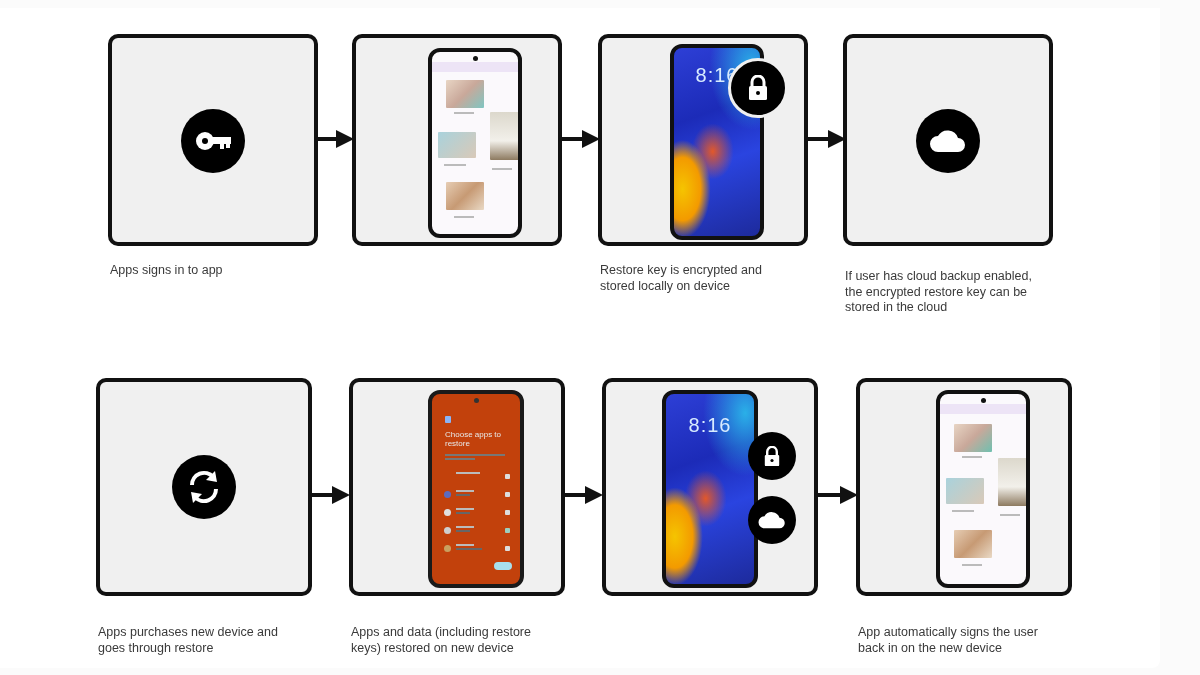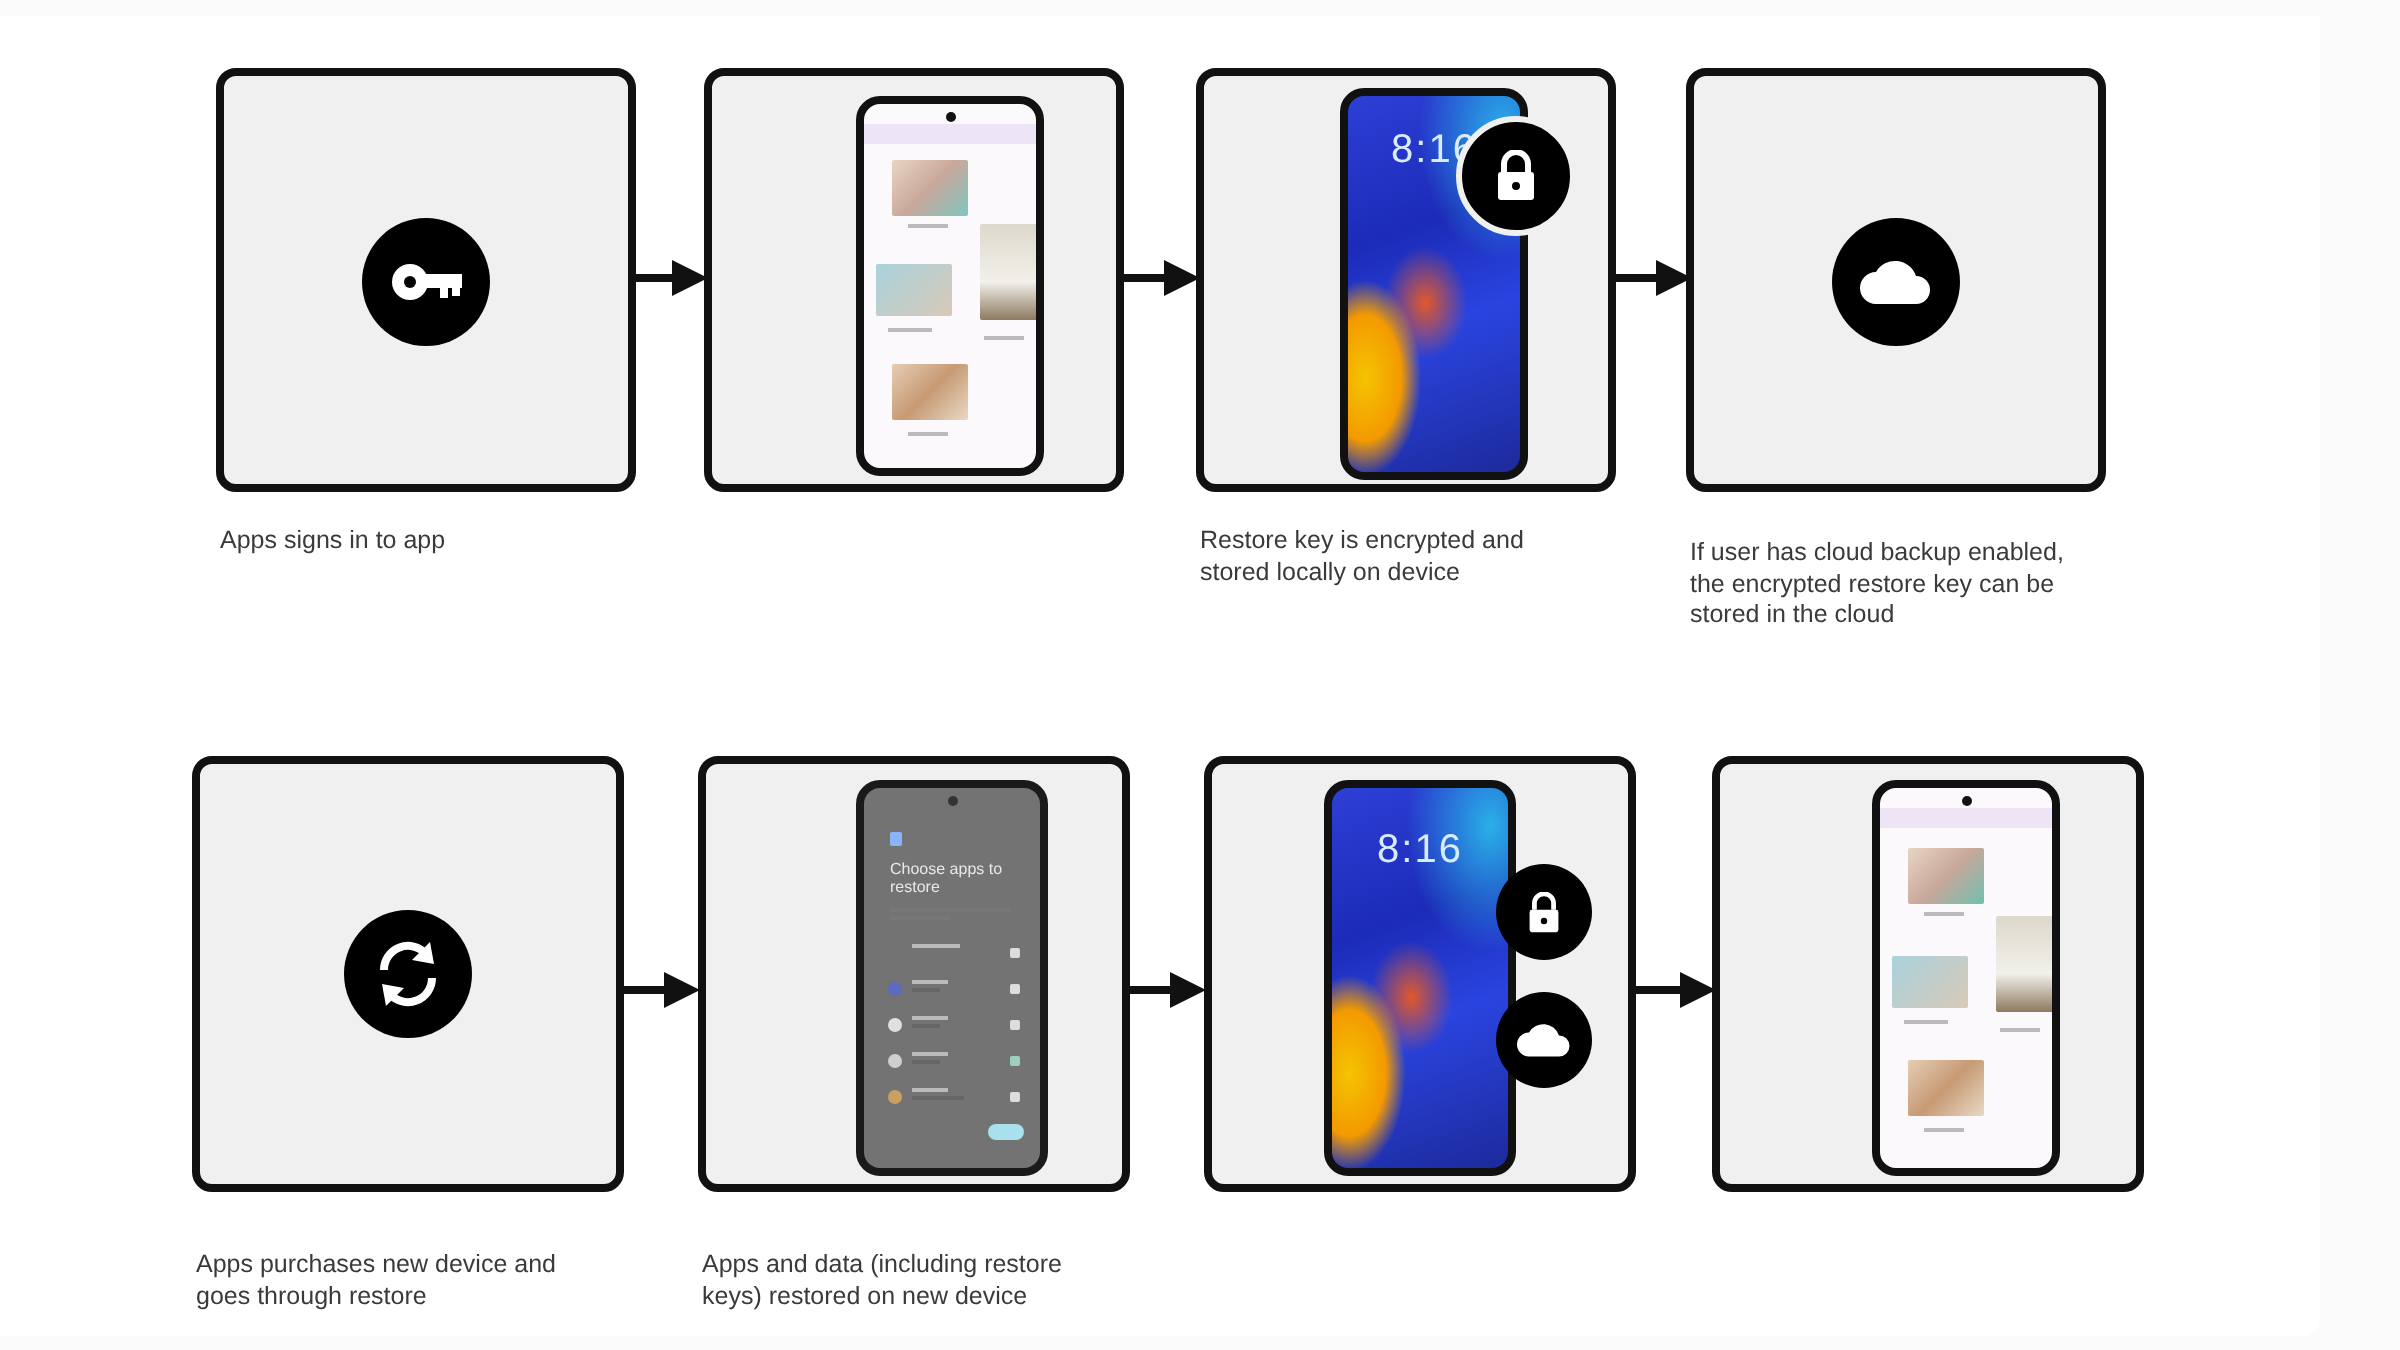--- a/index.html
+++ b/index.html
@@ -18,21 +18,21 @@
   .arrow .head { position: absolute; top: -2px; width: 0; height: 0;
     border-top: 9px solid transparent; border-bottom: 9px solid transparent; border-left: 18px solid #111; }
   .circle-icon {
     position: absolute; width: 64px; height: 64px; border-radius: 50%; background: #000;
     display: flex; align-items: center; justify-content: center;
   }
   .phone {
     position: absolute; border: 4px solid #111; border-radius: 12px; overflow: hidden; margin-left: 16px;
   }
   .phone.light { background: #fbf9fc; }
-  .phone.dark { background: #737373; border-color: #1a1a1a; }
+  .phone.dark { background: #c2410c; border-color: #1a1a1a; }
   .phone.wall {
     background:
       radial-gradient(ellipse 40px 70px at 10% 75%, #f5c400 0%, #f39a00 45%, transparent 70%),
       radial-gradient(ellipse 30px 40px at 45% 55%, #e2582a 0%, transparent 70%),
       radial-gradient(ellipse 60px 90px at 90% 10%, #2ab0e8 0%, transparent 70%),
       linear-gradient(160deg, #2d3fd6 0%, #1c2bb8 35%, #2a44e0 60%, #1d2a9c 100%);
   }
   .clock { position: absolute; left: 0; right: 0; text-align: center; color: #d8ecff; font-size: 20px; letter-spacing: 1px; }
   .clock-sub { position: absolute; left: 0; right: 0; text-align: center; color: #cfe4ff; font-size: 4px; }
   .notch { position: absolute; top: 4px; left: 50%; width: 5px; height: 5px; margin-left: -2.5px; border-radius: 50%; background: #111; }
@@ -220,14 +220,17 @@
       <div class="thumb" style="left:14px; top:30px; width:38px; height:28px; background:linear-gradient(135deg,#e8d5c4,#c9a89a 50%,#6fc0b0);"></div>
       <div class="thumb-caption" style="left:22px; top:62px; width:20px;"></div>
       <div class="thumb" style="left:6px; top:84px; width:38px; height:26px; background:linear-gradient(135deg,#a9d2dc,#d9c9b8);"></div>
       <div class="thumb-caption" style="left:12px; top:116px; width:22px;"></div>
       <div class="thumb" style="left:58px; top:64px; width:30px; height:48px; background:linear-gradient(180deg,#dcd8cc,#f2f0ea 60%,#8d7a60);"></div>
       <div class="thumb-caption" style="left:60px; top:120px; width:20px;"></div>
       <div class="thumb" style="left:14px; top:136px; width:38px; height:28px; background:linear-gradient(135deg,#e6cdb4,#c79a74 50%,#e9d9c5);"></div>
       <div class="thumb-caption" style="left:22px; top:170px; width:20px;"></div>
     </div>
   </div>
+  <div class="caption" style="left:858px; top:617px; width:200px;">
+    <span>App automatically signs the user back in on the new device</span>
+  </div>
 
 </div>
 
 </body></html>

